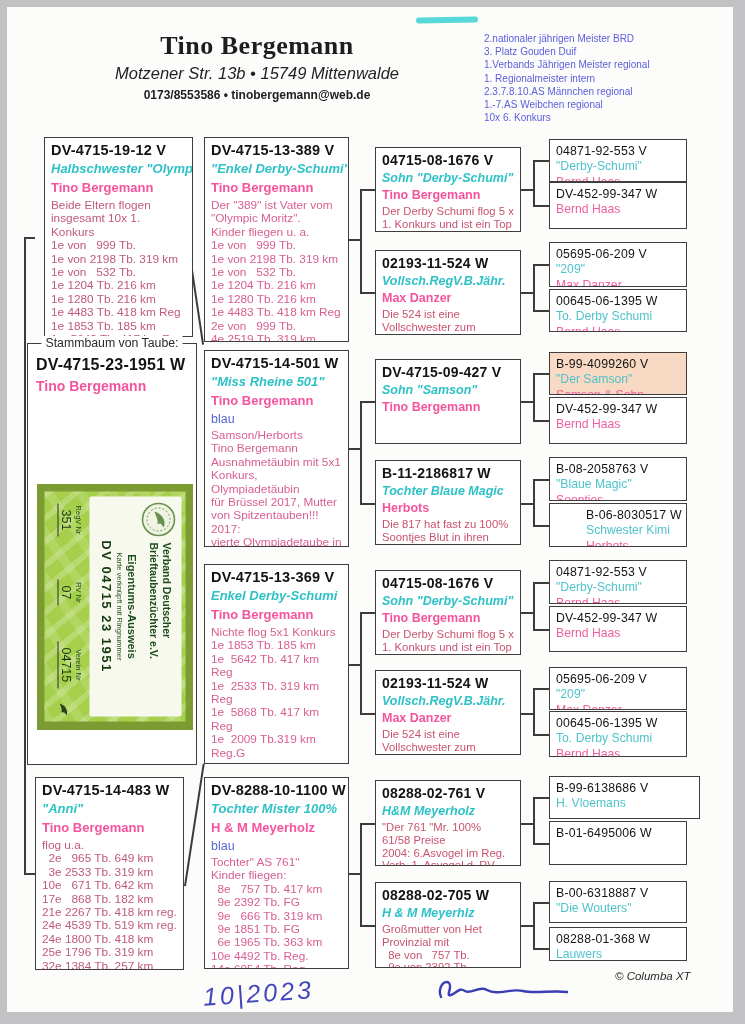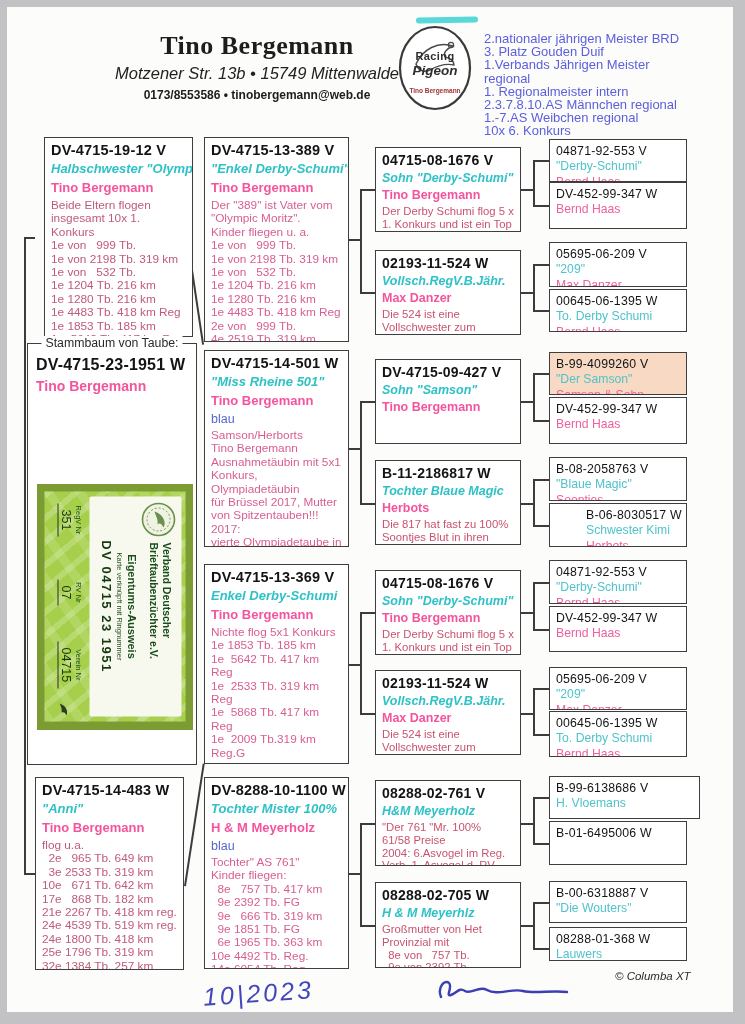--- a/index.html
+++ b/index.html
@@ -10,21 +10,21 @@
   
   #hdr-block{position:absolute;left:40px;top:24px;width:420px;text-align:center;}
   #hdr-name{font-family:"Liberation Serif",serif;font-weight:bold;font-size:26px;color:#1d1d1d;letter-spacing:.5px;}
   #hdr-addr{font-style:italic;font-size:16.5px;color:#222;margin-top:3px;}
   #hdr-contact{font-weight:bold;font-size:12px;color:#1d1d1d;margin-top:5px;}
   #logo{position:absolute;left:389px;top:17px;width:78px;height:88px;}
   #logo .ltxt{position:absolute;width:100%;text-align:center;color:#2e2e2e;}
   #logo-top{top:26px;font-weight:bold;font-size:11px;letter-spacing:.4px;}
   #logo-main{top:39px;font-weight:bold;font-style:italic;font-size:13.5px;}
   #logo-sub{top:63px;font-weight:bold;font-size:6.5px;color:#a23434!important;}
-  #achv{position:absolute;left:477px;top:25px;width:215px;font-size:13px;line-height:13.2px;color:#5c5ede;}
+  #achv{position:absolute;left:477px;top:25px;width:215px;font-size:10px;line-height:13.2px;color:#5c5ede;}
   #smudge{position:absolute;left:409px;top:10px;width:62px;height:6px;background:#3ad2d4;opacity:.85;border-radius:3px;transform:rotate(-1deg);}
   
   .pbox{position:absolute;background:#fff;border:1.6px solid #3e3e3e;padding:4px 6px 2px 6px;overflow:hidden;z-index:2;box-sizing:border-box;}
   .ring{font-weight:bold;font-size:14.5px;line-height:17px;color:#141414;letter-spacing:.2px;margin-bottom:2px;white-space:nowrap;}
   .pname{font-weight:bold;font-style:italic;font-size:13px;line-height:15px;color:#2ec2c6;margin-bottom:4px;white-space:nowrap;}
   .powner{font-weight:bold;font-size:13px;line-height:15px;color:#f4549e;margin-bottom:4px;white-space:nowrap;}
   .pnote{font-size:12.5px;line-height:14px;color:#5566cf;margin-bottom:3px;}
   .pbody{font-size:11.8px;line-height:13.4px;color:#c05a7a;white-space:pre-wrap;}
   .col2 .pbody{color:#d85e91;}
   .c3 .ring{font-size:14px;}
@@ -65,30 +65,20 @@
 <body>
 
 <div id="page">
   <div id="sheet">
 
     <div id="smudge"></div>
     <div id="hdr-block">
       <div id="hdr-name">Tino Bergemann</div>
       <div id="hdr-addr">Motzener Str. 13b • 15749 Mittenwalde</div>
       <div id="hdr-contact">0173/8553586 • tinobergemann@web.de</div>
-    </div>
-    <div id="logo">
-      <svg width="78" height="88" viewBox="0 0 78 88">
-        <ellipse cx="39" cy="44" rx="35" ry="41" fill="#fff" stroke="#3a3a3a" stroke-width="2.2"></ellipse>
-        <path d="M20,40 C27,25 42,17 57,22 C50,25 47,29 49,33 C54,34 58,37 58,41 C49,39 41,42 34,46 C27,49 22,46 20,40 Z" fill="none" stroke="#4a4a4a" stroke-width="1.4"></path>
-        <circle cx="55" cy="21" r="2.6" fill="none" stroke="#4a4a4a" stroke-width="1.2"></circle>
-      </svg>
-      <div class="ltxt" id="logo-top">Racing</div>
-      <div class="ltxt" id="logo-main">Pigeon</div>
-      <div class="ltxt" id="logo-sub">Tino Bergemann</div>
     </div>
     <div id="achv">
       <div>2.nationaler jährigen Meister BRD</div>
       <div>3. Platz Gouden Duif</div>
       <div>1.Verbands Jährigen Meister regional</div>
       <div>1. Regionalmeister intern</div>
       <div>2.3.7.8.10.AS Männchen regional</div>
       <div>1.-7.AS Weibchen regional</div>
       <div>10x 6. Konkurs</div>
     </div>

